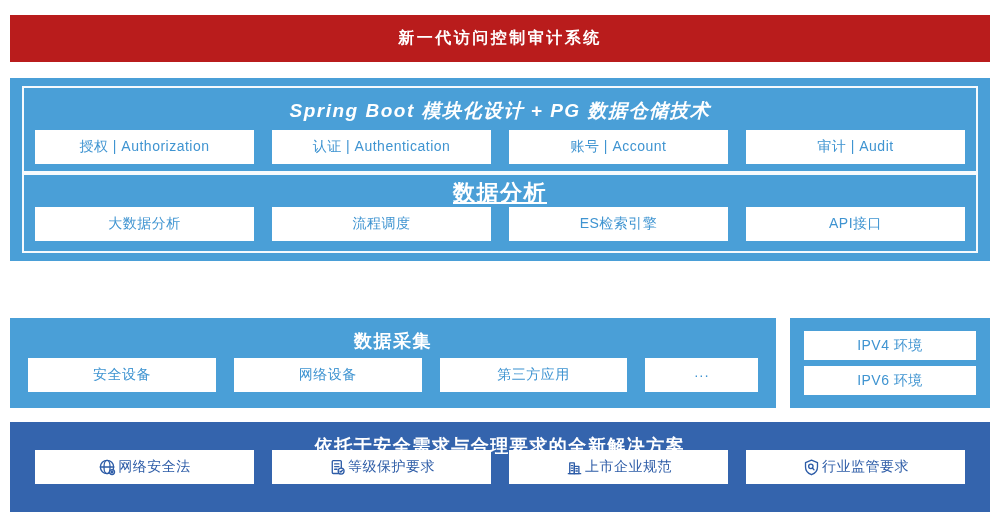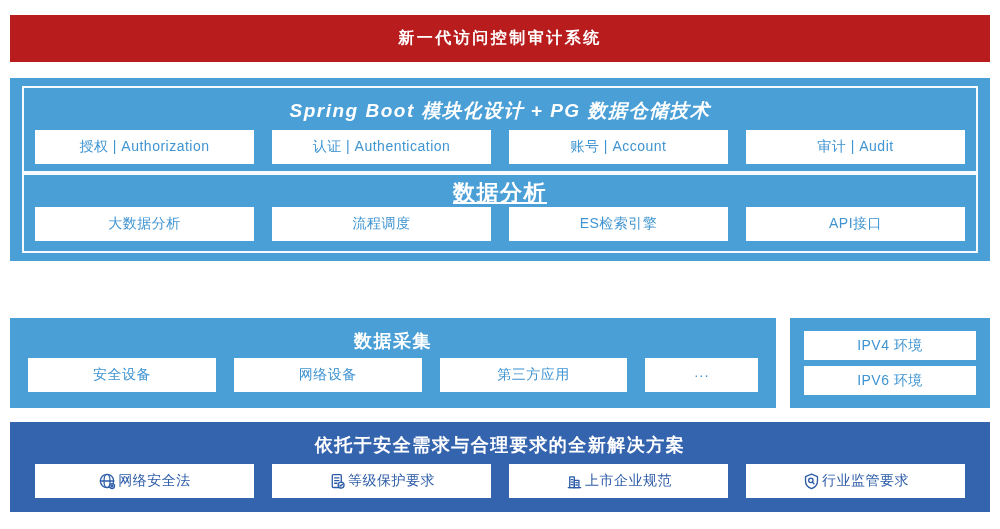--- a/index.html
+++ b/index.html
@@ -50,21 +50,21 @@
   .env {
     width:200px; background:#4a9fd7; box-sizing:border-box; padding:13px 14px;
     display:flex; flex-direction:column; justify-content:space-between;
   }
   .env .white-box { flex:none; height:29px; }
   
   .solution {
     position:absolute; left:10px; right:10px; top:422px; height:90px;
     background:#3464ad; box-sizing:border-box; padding:0 25px;
   }
-  .solution .section-title { height:42px; line-height:48px;font-family:Liberation Mono, monospace; }
+  .solution .section-title { height:28px; line-height:48px; }
   .solution-box {
     flex:1; height:34px; background:#fff; color:#2d5ca7; font-size:14px;
     display:flex; align-items:center; justify-content:center; gap:1px; letter-spacing:0.5px;
   }
   .solution-box svg { display:block; }
 </style>
 </head>
 <body>
 
 <div class="page">

